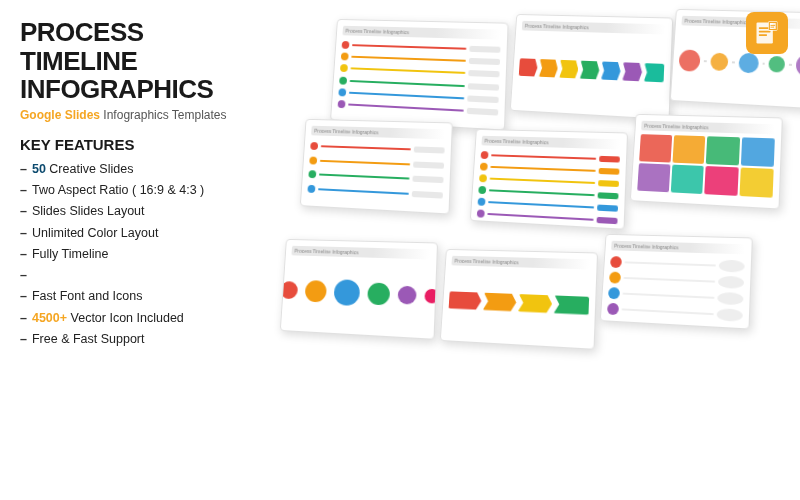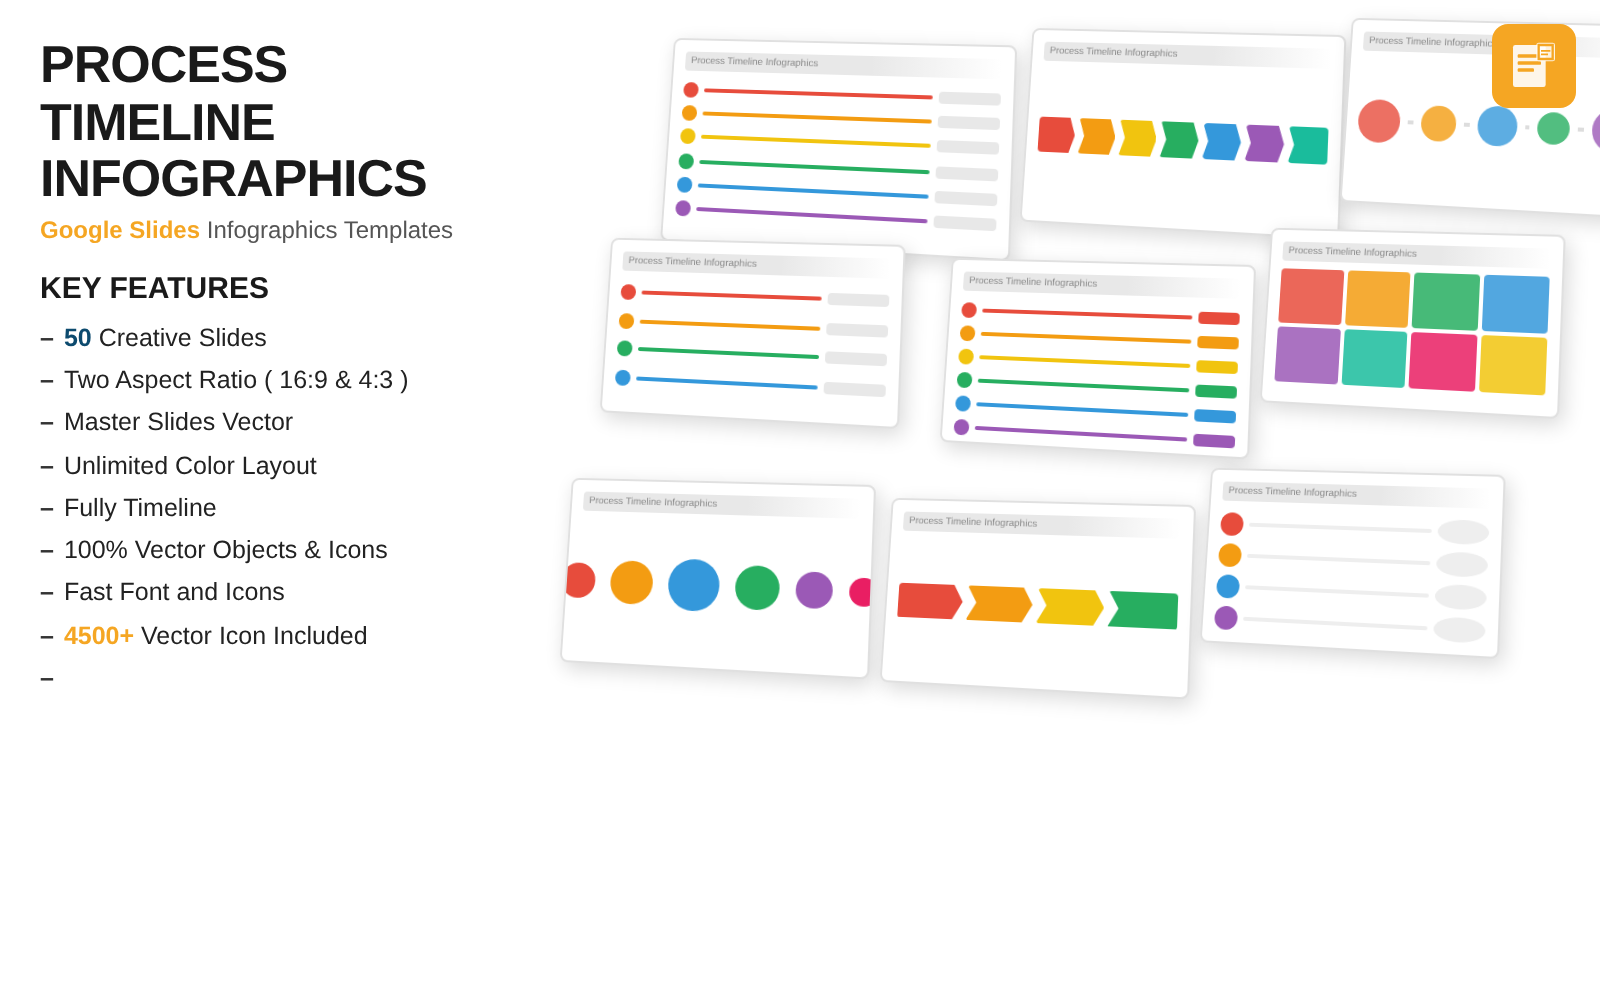--- a/index.html
+++ b/index.html
@@ -340,44 +340,44 @@
       <li>
         <span class="dash">–</span>
         <span><span class="bold">50</span> Creative Slides</span>
       </li>
       <li>
         <span class="dash">–</span>
         <span>Two Aspect Ratio ( 16:9 &amp; 4:3 )</span>
       </li>
       <li>
         <span class="dash">–</span>
-        <span>Master Slides Vector</span>
+        <span>Slides Slides Layout</span>
       </li>
       <li>
         <span class="dash">–</span>
         <span>Unlimited Color Layout</span>
       </li>
       <li>
         <span class="dash">–</span>
         <span>Fully Timeline</span>
       </li>
       <li>
         <span class="dash">–</span>
-        <span>100% Vector Objects &amp; Icons</span>
       </li>
       <li>
         <span class="dash">–</span>
         <span>Fast Font and Icons</span>
       </li>
       <li>
         <span class="dash">–</span>
         <span><span class="highlight-bold">4500+</span> Vector Icon Included</span>
       </li>
       <li>
         <span class="dash">–</span>
+        <span>Free &amp; Fast Support</span>
       </li>
     </ul>
   </div>
 
   <div class="right-panel">
 
     <div class="gs-icon">
       <svg viewBox="0 0 24 24" fill="none" xmlns="http://www.w3.org/2000/svg">
         <rect x="3" y="3" width="14" height="18" rx="1" fill="white" opacity="0.9"></rect>
         <rect x="5" y="7" width="10" height="1.5" rx="0.5" fill="#f5a623"></rect>

